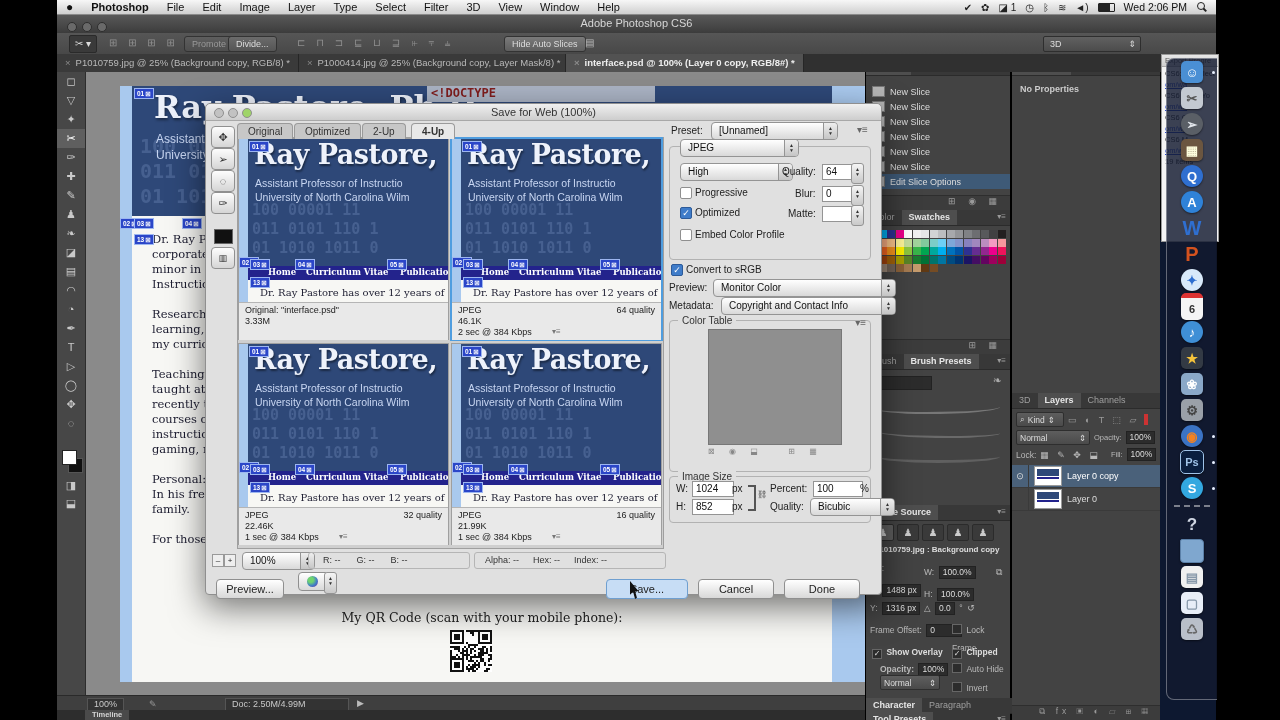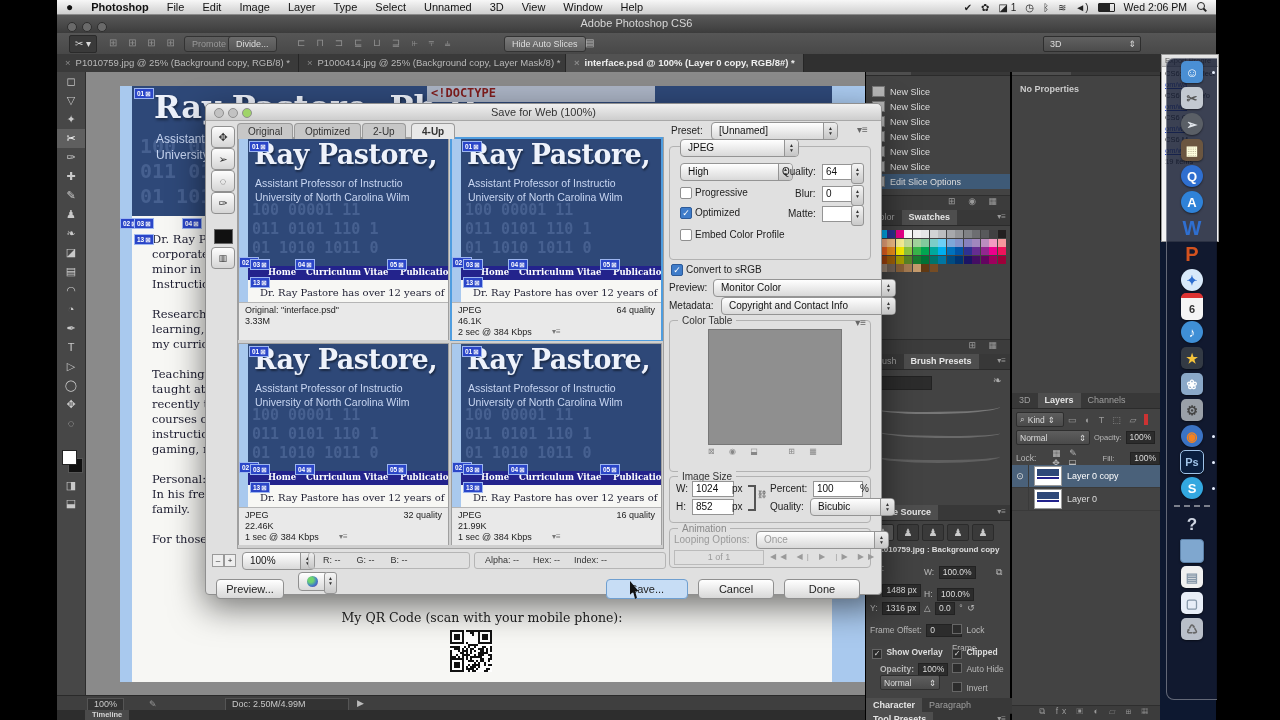--- a/index.html
+++ b/index.html
@@ -150,21 +150,21 @@
 <div class="abs" id="menubar">
   <span class="menu-item" style="font-size:12px;">●</span>
   <span id="menu-items" style="display:flex;">
       <span class="menu-item app">Photoshop</span>
       <span class="menu-item">File</span>
       <span class="menu-item">Edit</span>
       <span class="menu-item">Image</span>
       <span class="menu-item">Layer</span>
       <span class="menu-item">Type</span>
       <span class="menu-item">Select</span>
-      <span class="menu-item">Unnamed</span>
+      <span class="menu-item">Filter</span>
       <span class="menu-item">3D</span>
       <span class="menu-item">View</span>
       <span class="menu-item">Window</span>
       <span class="menu-item">Help</span>
     </span>
   <span id="menu-status">
     <span id="menu-status-icons" style="display:flex;gap:9px;">
         <span class="sicon">✔</span>
         <span class="sicon">✿</span>
         <span class="sicon">◪ 1</span>
@@ -568,21 +568,21 @@
       <span style="width:4px;height:11px;background:#c33;display:inline-block;"></span>
     </div>
     <div class="abs" style="left:4px;top:37px;display:flex;align-items:center;gap:4px;">
       <span class="dk-select" style="width:66px;">
           <span>Normal</span>
           <span style="margin-left:auto;">⇕</span>
         </span>
       <span class="plabel" style="font-size:7.5px;">Opacity:</span>
       <span class="dk-field">100%</span>
     </div>
-    <div class="abs" style="left:4px;top:55px;display:flex;align-items:center;gap:16px;">
+    <div class="abs" style="left:4px;top:55px;display:flex;align-items:center;gap:4px;">
       <span class="plabel">Lock:</span>
       <span style="color:#bbb;font-size:9px;letter-spacing:3px;">▦ ✎ ✥ ⬓</span>
       <span class="plabel" style="font-size:7.5px;margin-left:6px;">Fill:</span>
       <span class="dk-field">100%</span>
     </div>
     <div id="layers-list" class="abs" style="left:0;top:72px;width:148px;">
         <div class="layer-row sel">
           <span class="eyebox">⊙</span>
           <span class="lthumb">
             <i style="position: absolute; left: 2px; top: 2px; right: 2px; height: 7px; background: rgb(46, 72, 120);"></i>
@@ -810,27 +810,20 @@
       <span class="dlbl" style="left:62px;top:24px;">px</span>
       <span class="abs" style="left:78px;top:8px;width:6px;height:22px;border:2px solid #555;border-left:none;"></span>
       <span class="dlbl" style="left:87px;top:13px;font-size:8px;">⛓</span>
       <span class="dlbl" style="left:100px;top:6px;">Percent:</span>
       <span class="mac-field" style="left:143px;top:4px;width:42px;">100</span>
       <span class="dlbl" style="left:190px;top:6px;">%</span>
       <span class="dlbl" style="left:100px;top:24px;">Quality:</span>
       <span class="mac-select" style="left:140px;top:21px;width:58px;"><span>Bicubic</span><span class="cap">▲<br>▼</span></span>
     </div>
 
-    <div class="group" style="left:0;top:424px;width:200px;height:38px;">
-      <span class="glabel" style="color:#8a8a8a;">Animation</span>
-      <span class="dlbl dim" style="left:4px;top:5px;">Looping Options:</span>
-      <span class="mac-select" style="left:86px;top:2px;width:106px;color:#9a9a9a;"><span>Once</span><span class="cap">▲<br>▼</span></span>
-      <span class="abs" style="left:4px;top:21px;width:88px;height:13px;border:1px solid #bbb;font-size:9px;color:#9a9a9a;text-align:center;line-height:13px;">1 of 1</span>
-      <span class="dlbl dim" style="left:100px;top:23px;font-size:8px;letter-spacing:4px;">◀◀ ◀| ▶ |▶ ▶▶</span>
-    </div>
   </div>
 
   <span class="abs" style="left:6px;top:450px;width:10px;height:11px;border:1px solid #999;background:#eee;text-align:center;font-size:8px;line-height:11px;">–</span>
   <span class="abs" style="left:18px;top:450px;width:10px;height:11px;border:1px solid #999;background:#eee;text-align:center;font-size:8px;line-height:11px;">+</span>
   <span class="mac-select" style="left:36px;top:448px;width:46px;"><span>100%</span><span class="cap">▲<br>▼</span></span>
   <span class="abs" style="left:102px;top:448px;width:160px;height:15px;border:1px solid #b5b5b5;border-radius:3px;font-size:9px;color:#333;line-height:15px;">
     <span style="margin-left:14px;">R: --</span><span style="margin-left:16px;">G: --</span><span style="margin-left:16px;">B: --</span>
   </span>
   <span class="abs" style="left:268px;top:448px;width:190px;height:15px;border:1px solid #b5b5b5;border-radius:3px;font-size:9px;color:#333;line-height:15px;">
     <span style="margin-left:10px;">Alpha: --</span><span style="margin-left:14px;">Hex: --</span><span style="margin-left:14px;">Index: --</span>

